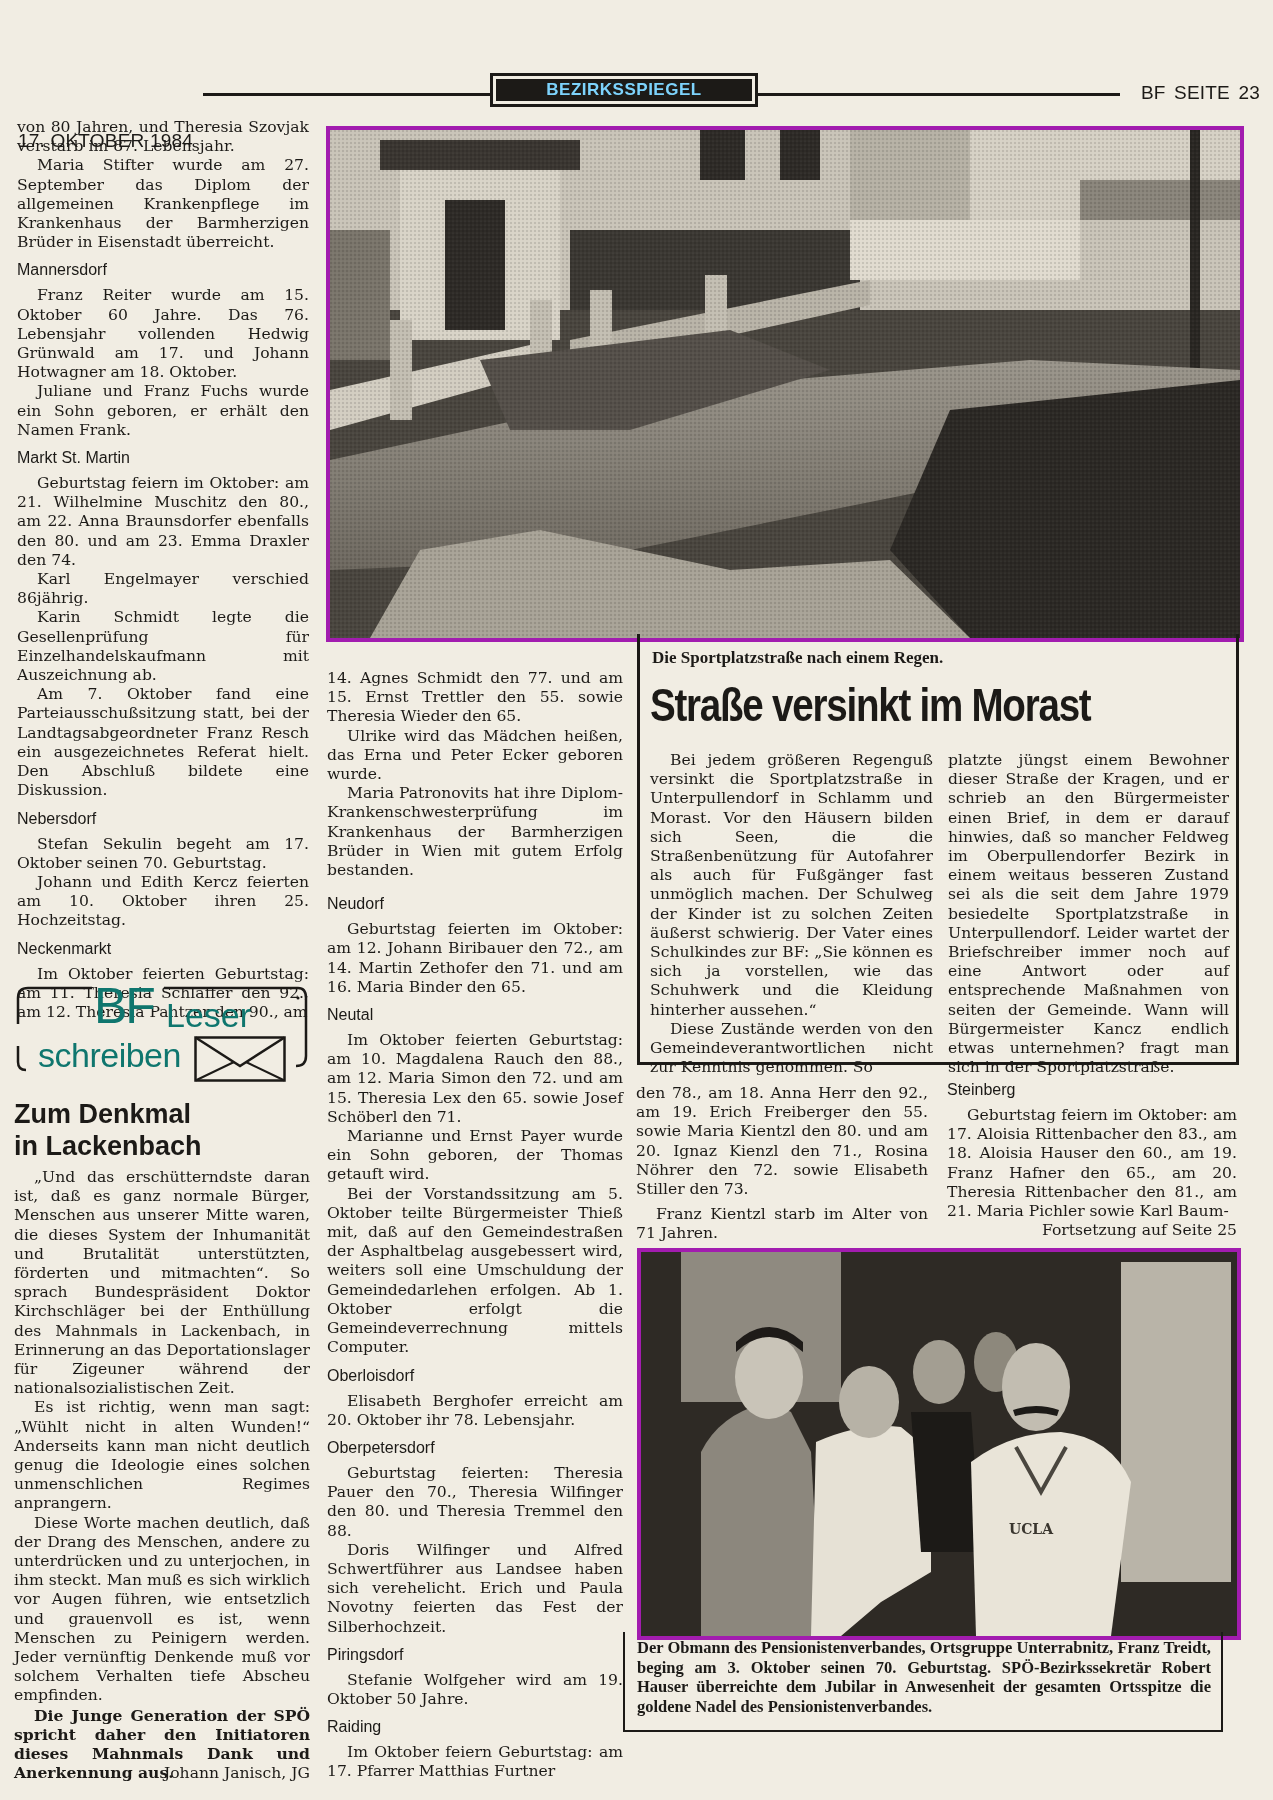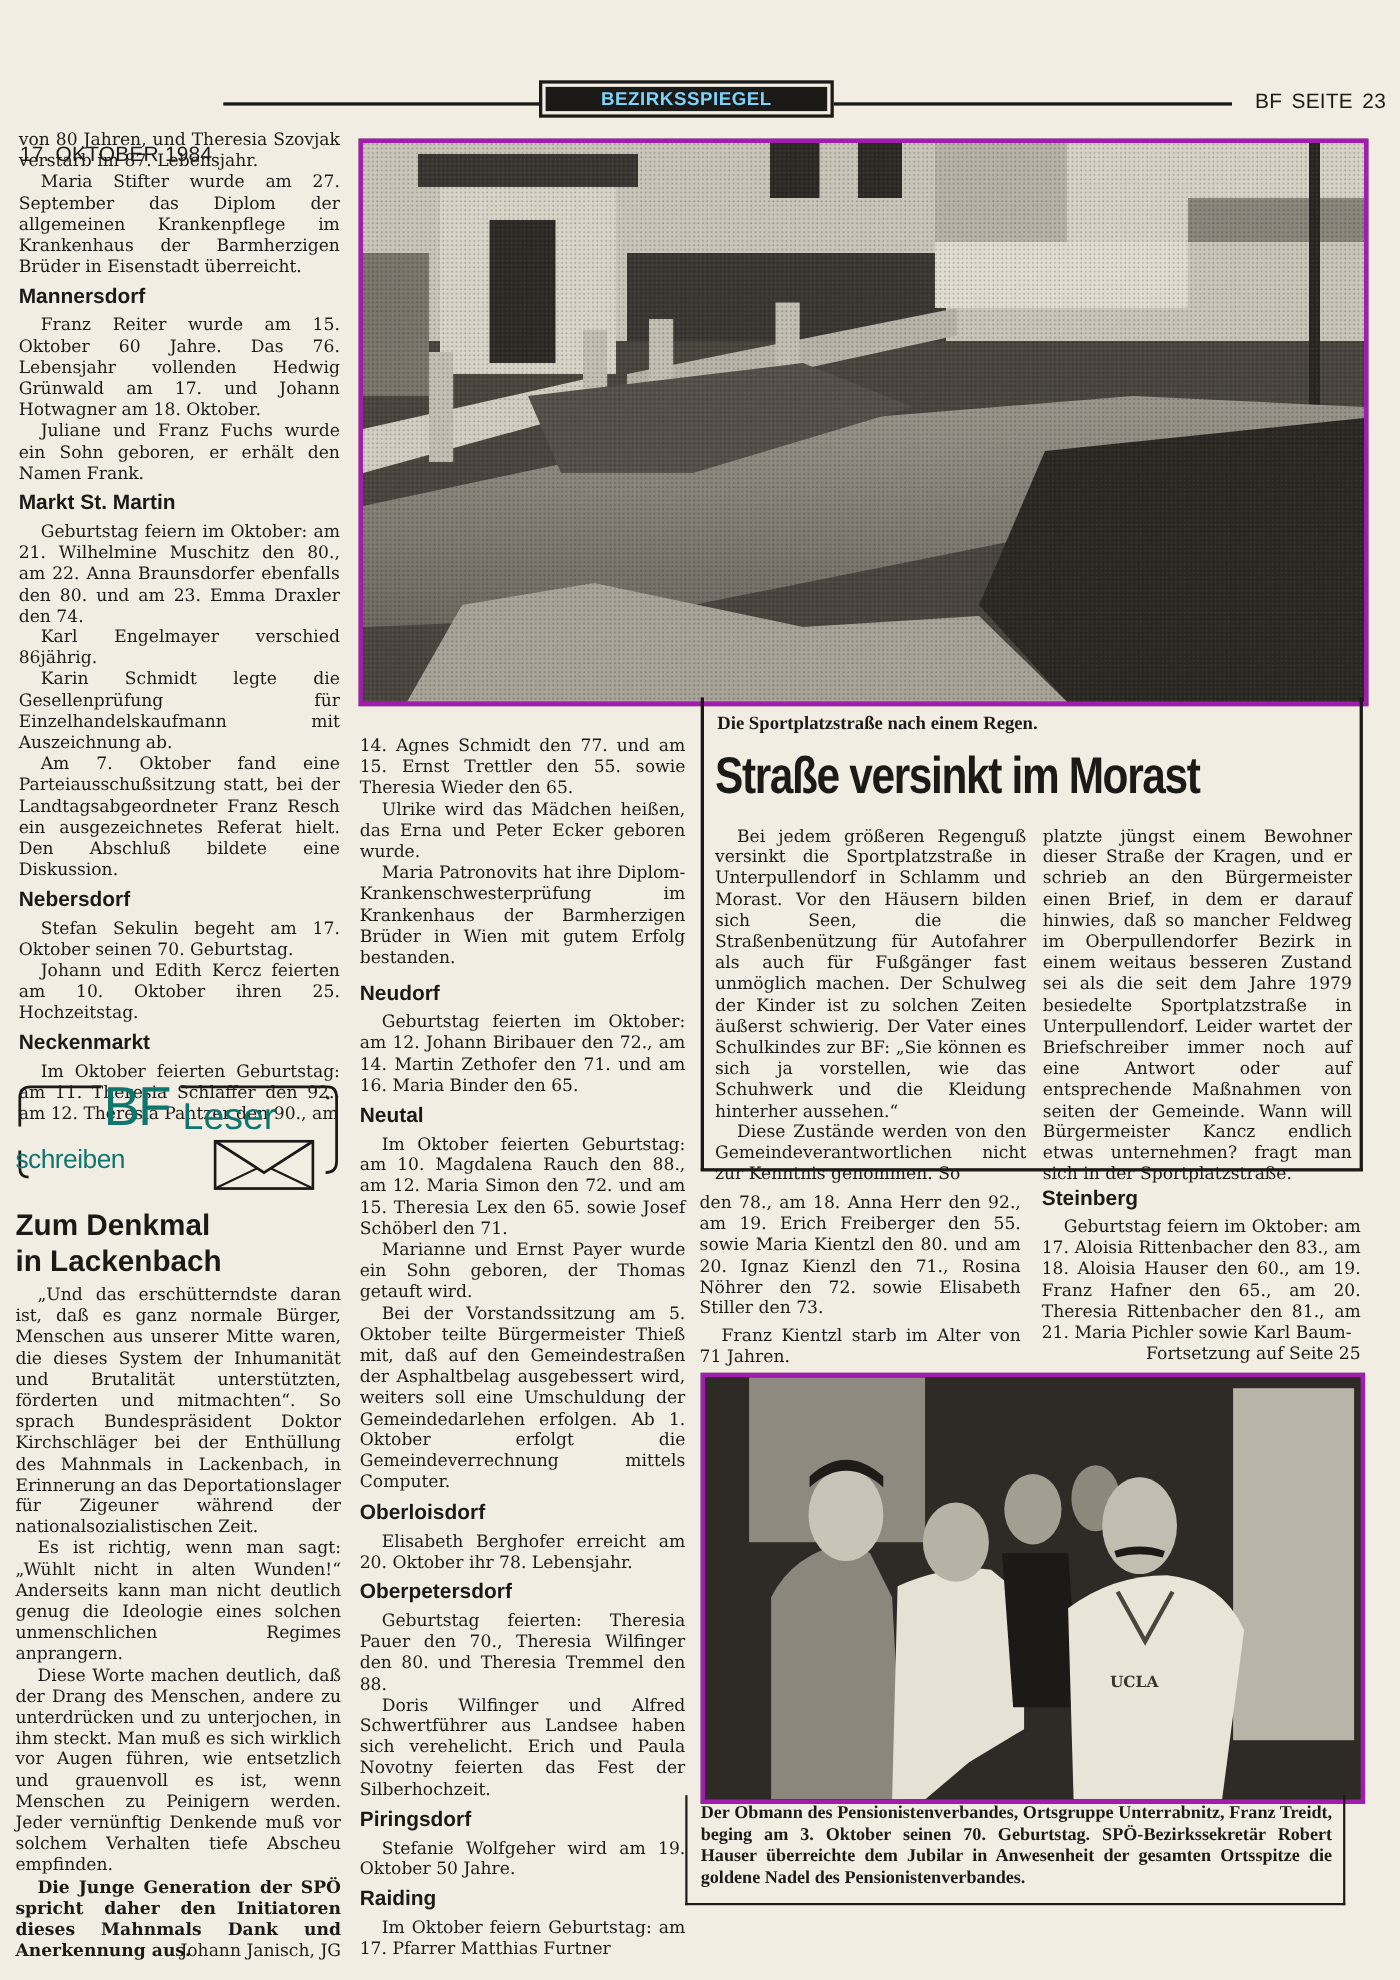--- a/index.html
+++ b/index.html
@@ -19,22 +19,22 @@
   }
   .masthead-inner {
     width:100%; height:100%; background:#1c1a17; color:#7dd3fc;
     font-family:"Liberation Sans", sans-serif; font-weight:bold; font-size:17px;
     display:flex; align-items:center; justify-content:center; letter-spacing:0.5px;
   }
   .col { position:absolute; font-size:15.6px; line-height:19.2px; text-align:justify; hyphens:manual; }
   .col p { margin:0; text-indent:20px; }
   .col p.ni { text-indent:0; }
   .col h3 {
-    margin:6px 0 4px 0; font-family:"Liberation Sans", sans-serif; font-weight:bold;
-    font-size:19px; line-height:24px; text-indent:0;
+    margin:6px 0 4px 0; font-family:"Liberation Sans", sans-serif; font-weight:normal;
+    font-size:16px; line-height:24px; text-indent:0;
   }
   .big-title {
     font-family:"Liberation Sans", sans-serif; font-weight:bold; font-size:27px; line-height:32px;
     margin:0 0 6px 0;
   }
   .photo {
     position:absolute; border:4px solid #a21caf; overflow:hidden;
   }
   .rule-v { position:absolute; width:3px; background:#1c1a17; }
   .caption { font-family:"Liberation Serif", serif; font-weight:bold; font-size:17px; line-height:20px; }
@@ -83,21 +83,21 @@
 
 <div class="letters-box">
   <svg width="296" height="100" viewBox="0 0 296 100">
     <path d="M78 4 H14 Q4 4 4 14 V40" fill="none" stroke="#1c1a17" stroke-width="2.5"></path>
     <path d="M4 62 V78 Q4 86 12 86" fill="none" stroke="#1c1a17" stroke-width="2.5"></path>
     <path d="M150 4 H284 Q292 4 292 14 V72 Q292 82 282 82" fill="none" stroke="#1c1a17" stroke-width="2.5"></path>
     <circle cx="284" cy="14" r="1.5" fill="#1c1a17"></circle>
   </svg>
   <div class="abs" style="left:80px; top:-6px; font-size:50px; font-weight:normal; line-height:56px; letter-spacing:-2px;">BF</div>
   <div class="abs" style="left:152px; top:12px; font-size:34px; line-height:38px;">Leser</div>
-  <div class="abs" style="left:0; top:52px; font-size:24px; line-height:38px; letter-spacing:-0.5px;">schreiben</div>
+  <div class="abs" style="left:24px; top:52px; font-size:34px; line-height:38px; letter-spacing:-0.5px;">schreiben</div>
   <svg class="abs" style="left:180px; top:52px;" width="92" height="46" viewBox="0 0 92 46">
     <rect x="1.5" y="1.5" width="89" height="43" fill="none" stroke="#1c1a17" stroke-width="2.5"></rect>
     <path d="M1.5 1.5 L46 30 L90.5 1.5" fill="none" stroke="#1c1a17" stroke-width="2.5"></path>
     <path d="M1.5 44.5 L40 26 M90.5 44.5 L52 26" fill="none" stroke="#1c1a17" stroke-width="2"></path>
   </svg>
 </div>
 
 <div class="col" style="left:14px; top:1098px; width:296px;">
   <div class="big-title">
     <div>Zum Denkmal</div>

